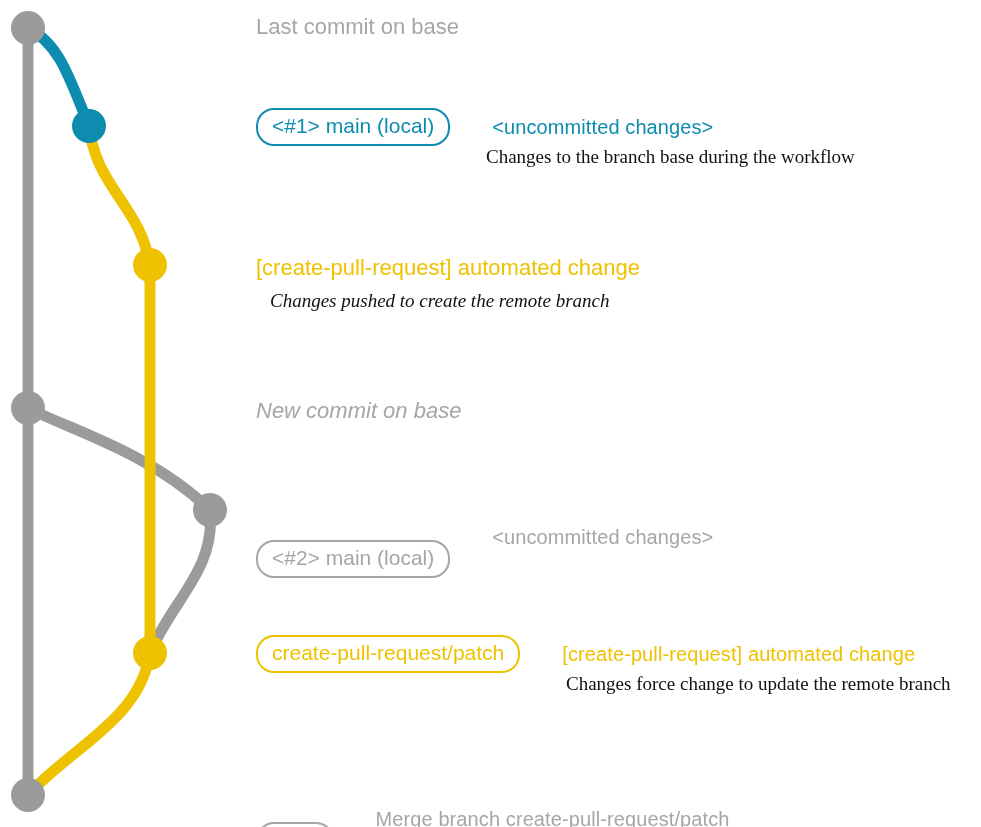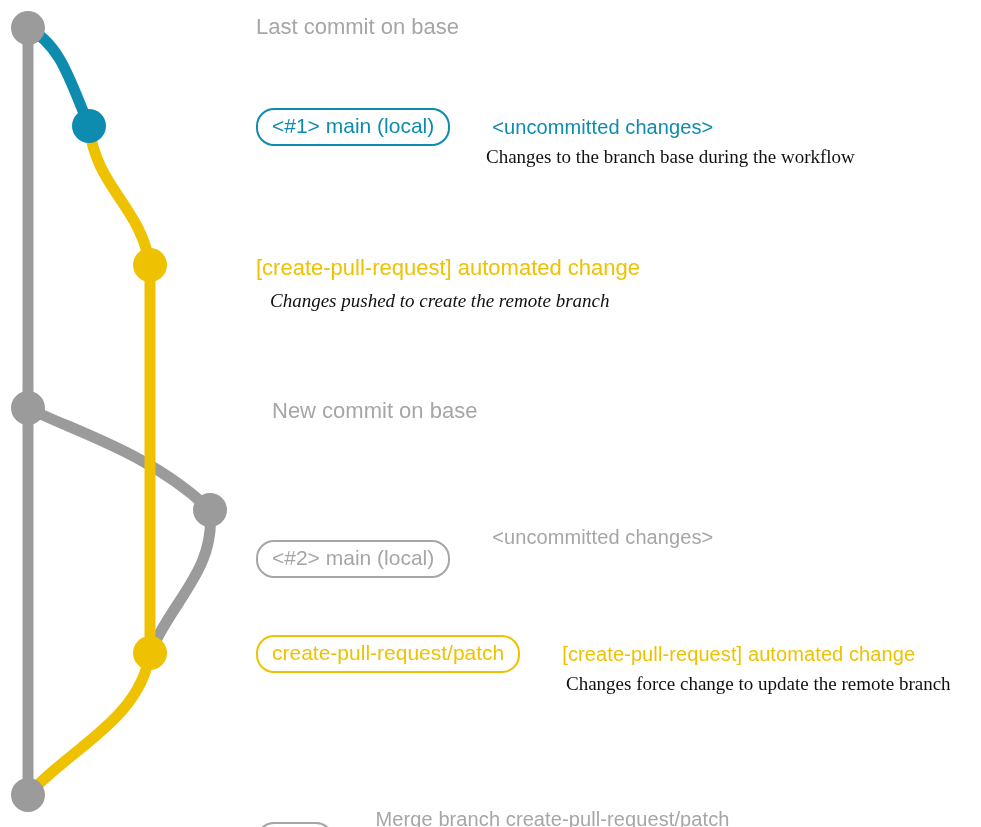--- a/index.html
+++ b/index.html
@@ -110,21 +110,21 @@
 
   <div class="row headline-row" style="left:256px; top:108px;">
     <span class="badge teal">&lt;#1&gt; main (local)</span>
     <span class="subject teal">&lt;uncommitted changes&gt;</span>
   </div>
   <div class="note" style="left:486px; top:146px;">Changes to the branch base during the workflow</div>
 
   <div class="standalone-subject yellow" style="left:256px; top:255px;">[create-pull-request] automated change</div>
   <div class="note" style="left:270px; top:290px;font-style:italic;">Changes pushed to create the remote branch</div>
 
-  <div class="standalone-subject gray" style="left:272px; top:398px;">New commit on base</div>
+  <div class="standalone-subject gray" style="left:256px; top:398px;font-style:italic;">New commit on base</div>
 
   <div class="row headline-row" style="left:256px; top:496px;">
     <span class="badge gray">&lt;#2&gt; main (local)</span>
     <span class="subject gray">&lt;uncommitted changes&gt;</span>
   </div>
 
   <div class="row headline-row" style="left:256px; top:635px;">
     <span class="badge yellow">create-pull-request/patch</span>
     <span class="subject yellow">[create-pull-request] automated change</span>
   </div>

